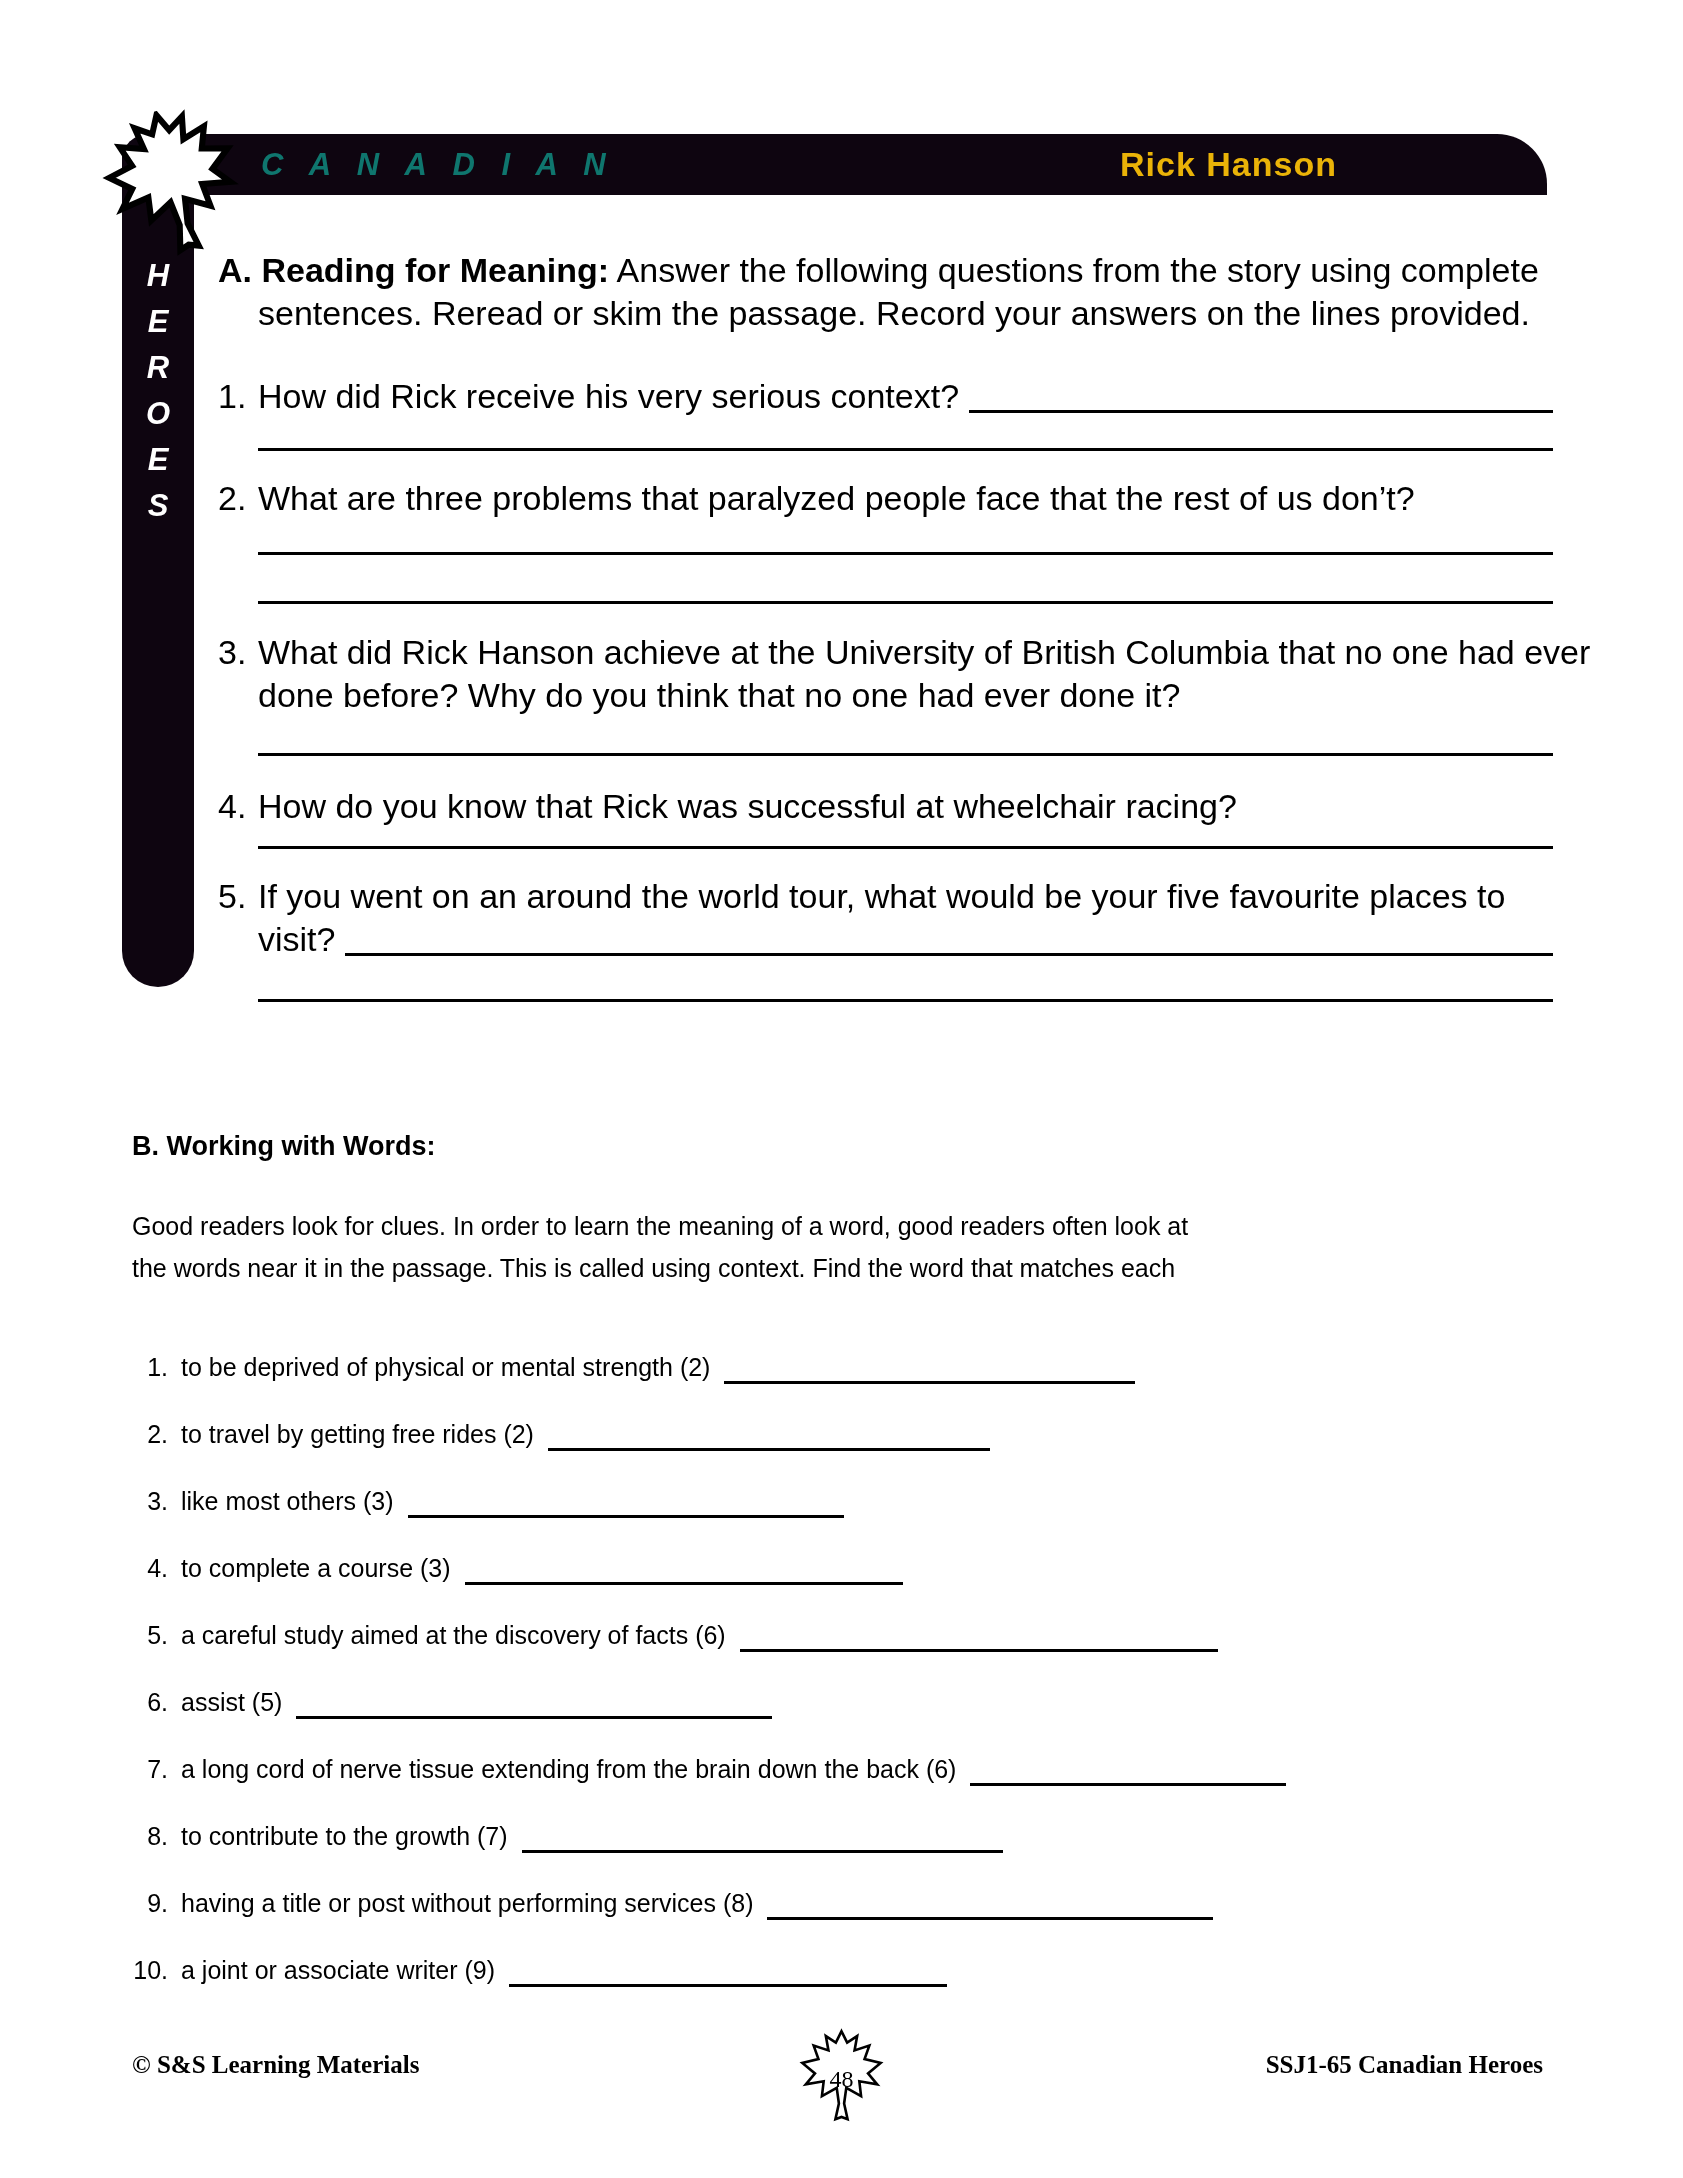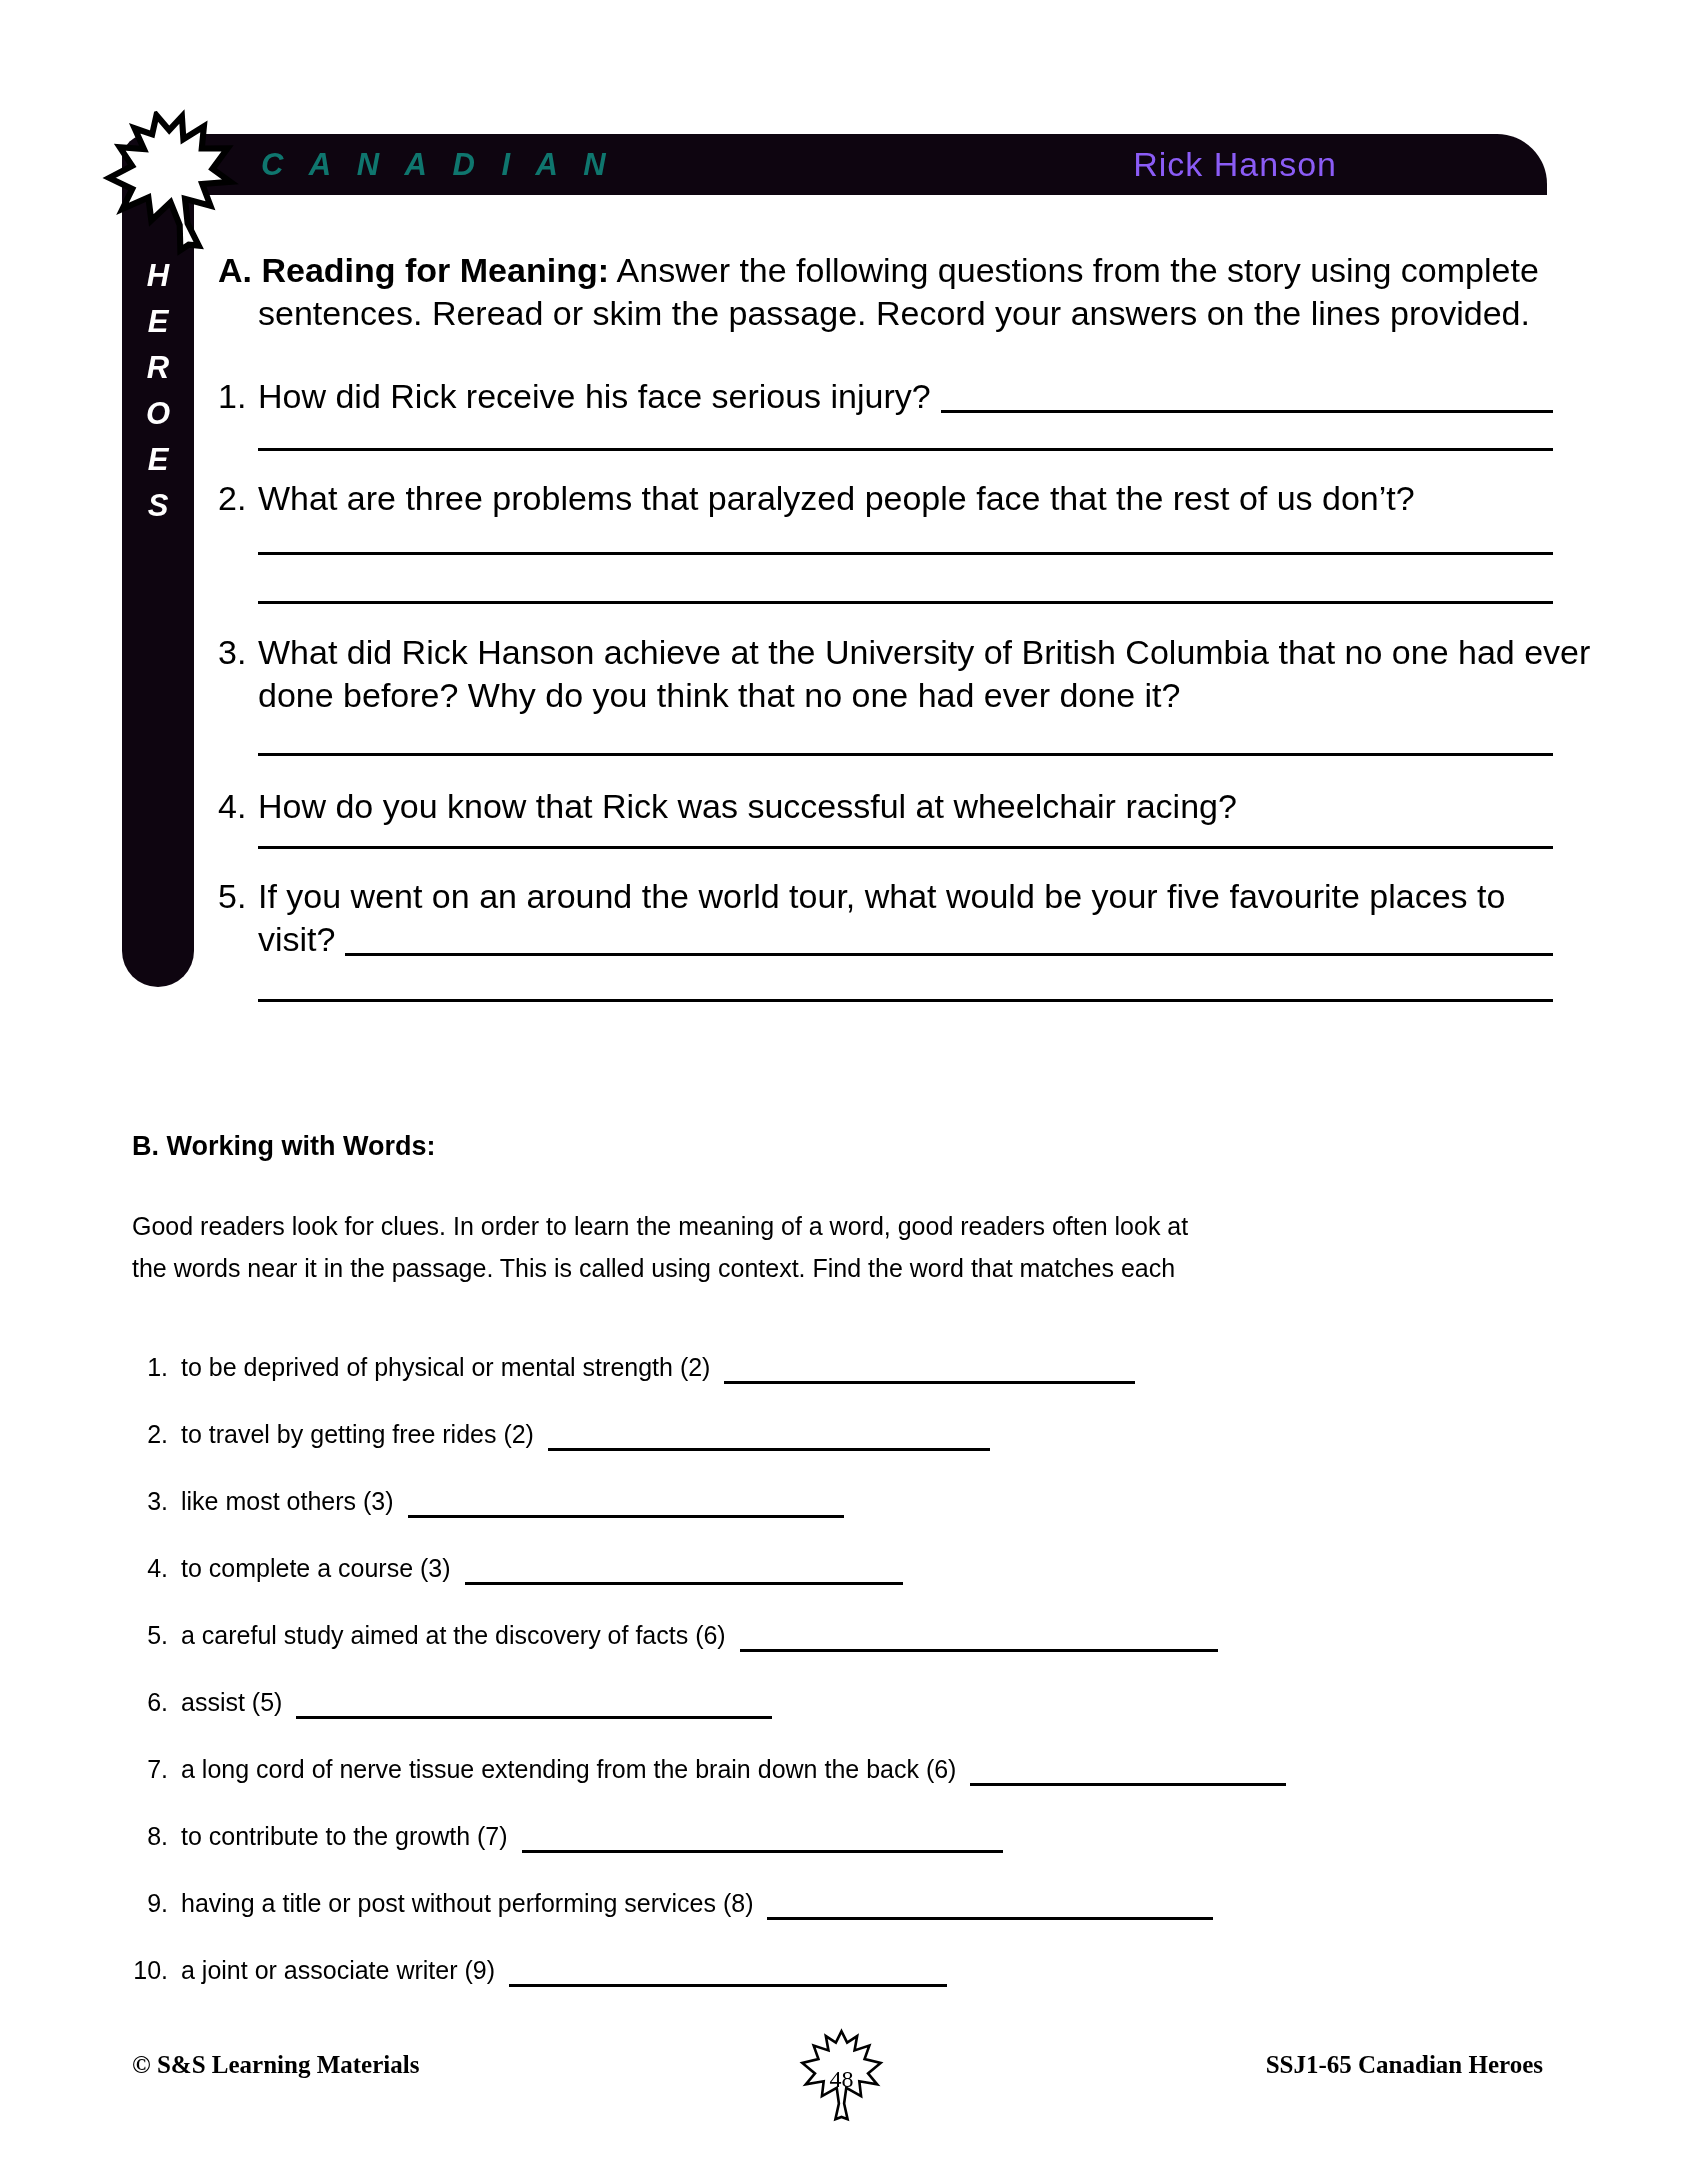--- a/index.html
+++ b/index.html
@@ -13,22 +13,22 @@
   
   .banner {
     position:absolute; left:122px; top:134px; width:1425px; height:61px;
     background:#0e0510; border-radius:26px 50px 0 0;
   }
   .series {
     position:absolute; left:139px; top:13px; color:#0f766e;
     font-style:italic; font-weight:bold; font-size:31px; letter-spacing:9px; white-space:nowrap;
   }
   .title {
-    position:absolute; right:210px; top:11px; color:#8b5cf6;
-    font-weight:normal; font-size:34px; letter-spacing:1px; white-space:nowrap;
+    position:absolute; right:210px; top:11px; color:#eab308;
+    font-weight:bold; font-size:34px; letter-spacing:1px; white-space:nowrap;
   }
 
   
   .side {
     position:absolute; left:122px; top:149px; width:72px; height:838px;
     background:#0e0510; border-radius:0 0 44px 44px;
   }
   .side-letters {
     position:absolute; top:111px; left:0; width:100%;
     display:flex; flex-direction:column; align-items:center; gap:15px;
@@ -118,21 +118,21 @@
       <path d="M50 3 L56.5 16 L68 8.5 L65 25 L82 19.5 L76.5 35 L95 39.5 L80.5 51.5 L91 64 L70.5 60.5 L72.5 77.5 L55.5 68 L53 86 L57 104 L50 101.5 L43 104 L47 86 L44.5 68 L27.5 77.5 L29.5 60.5 L9 64 L19.5 51.5 L5 39.5 L23.5 35 L18 19.5 L35 25 L32 8.5 L43.5 16 Z" fill="#ffffff" stroke="#000000" stroke-width="4.5"></path>
     </svg>
   </div>
 
   <div class="secA">
     <p class="intro"><b><span>A.</span> <span>Reading for Meaning:</span></b> <span>Answer the following questions from the story using complete</span><br><span>sentences. Reread or skim the passage. Record your answers on the lines provided.</span></p>
 
     <div class="q mt40">
       <div class="q-row">
         <span class="q-num">1.</span>
-        <span class="q-text">How did Rick receive his face serious injury?</span>
+        <span class="q-text">How did Rick receive his very serious context?</span>
         <span class="fill-line"></span>
       </div>
       <div class="ans-line mt30"></div>
     </div>
 
     <div class="q mt26">
       <div class="q-row">
         <span class="q-num">2.</span>
         <span class="q-text">What are three problems that paralyzed people face that the rest of us don’t?</span>
       </div>

